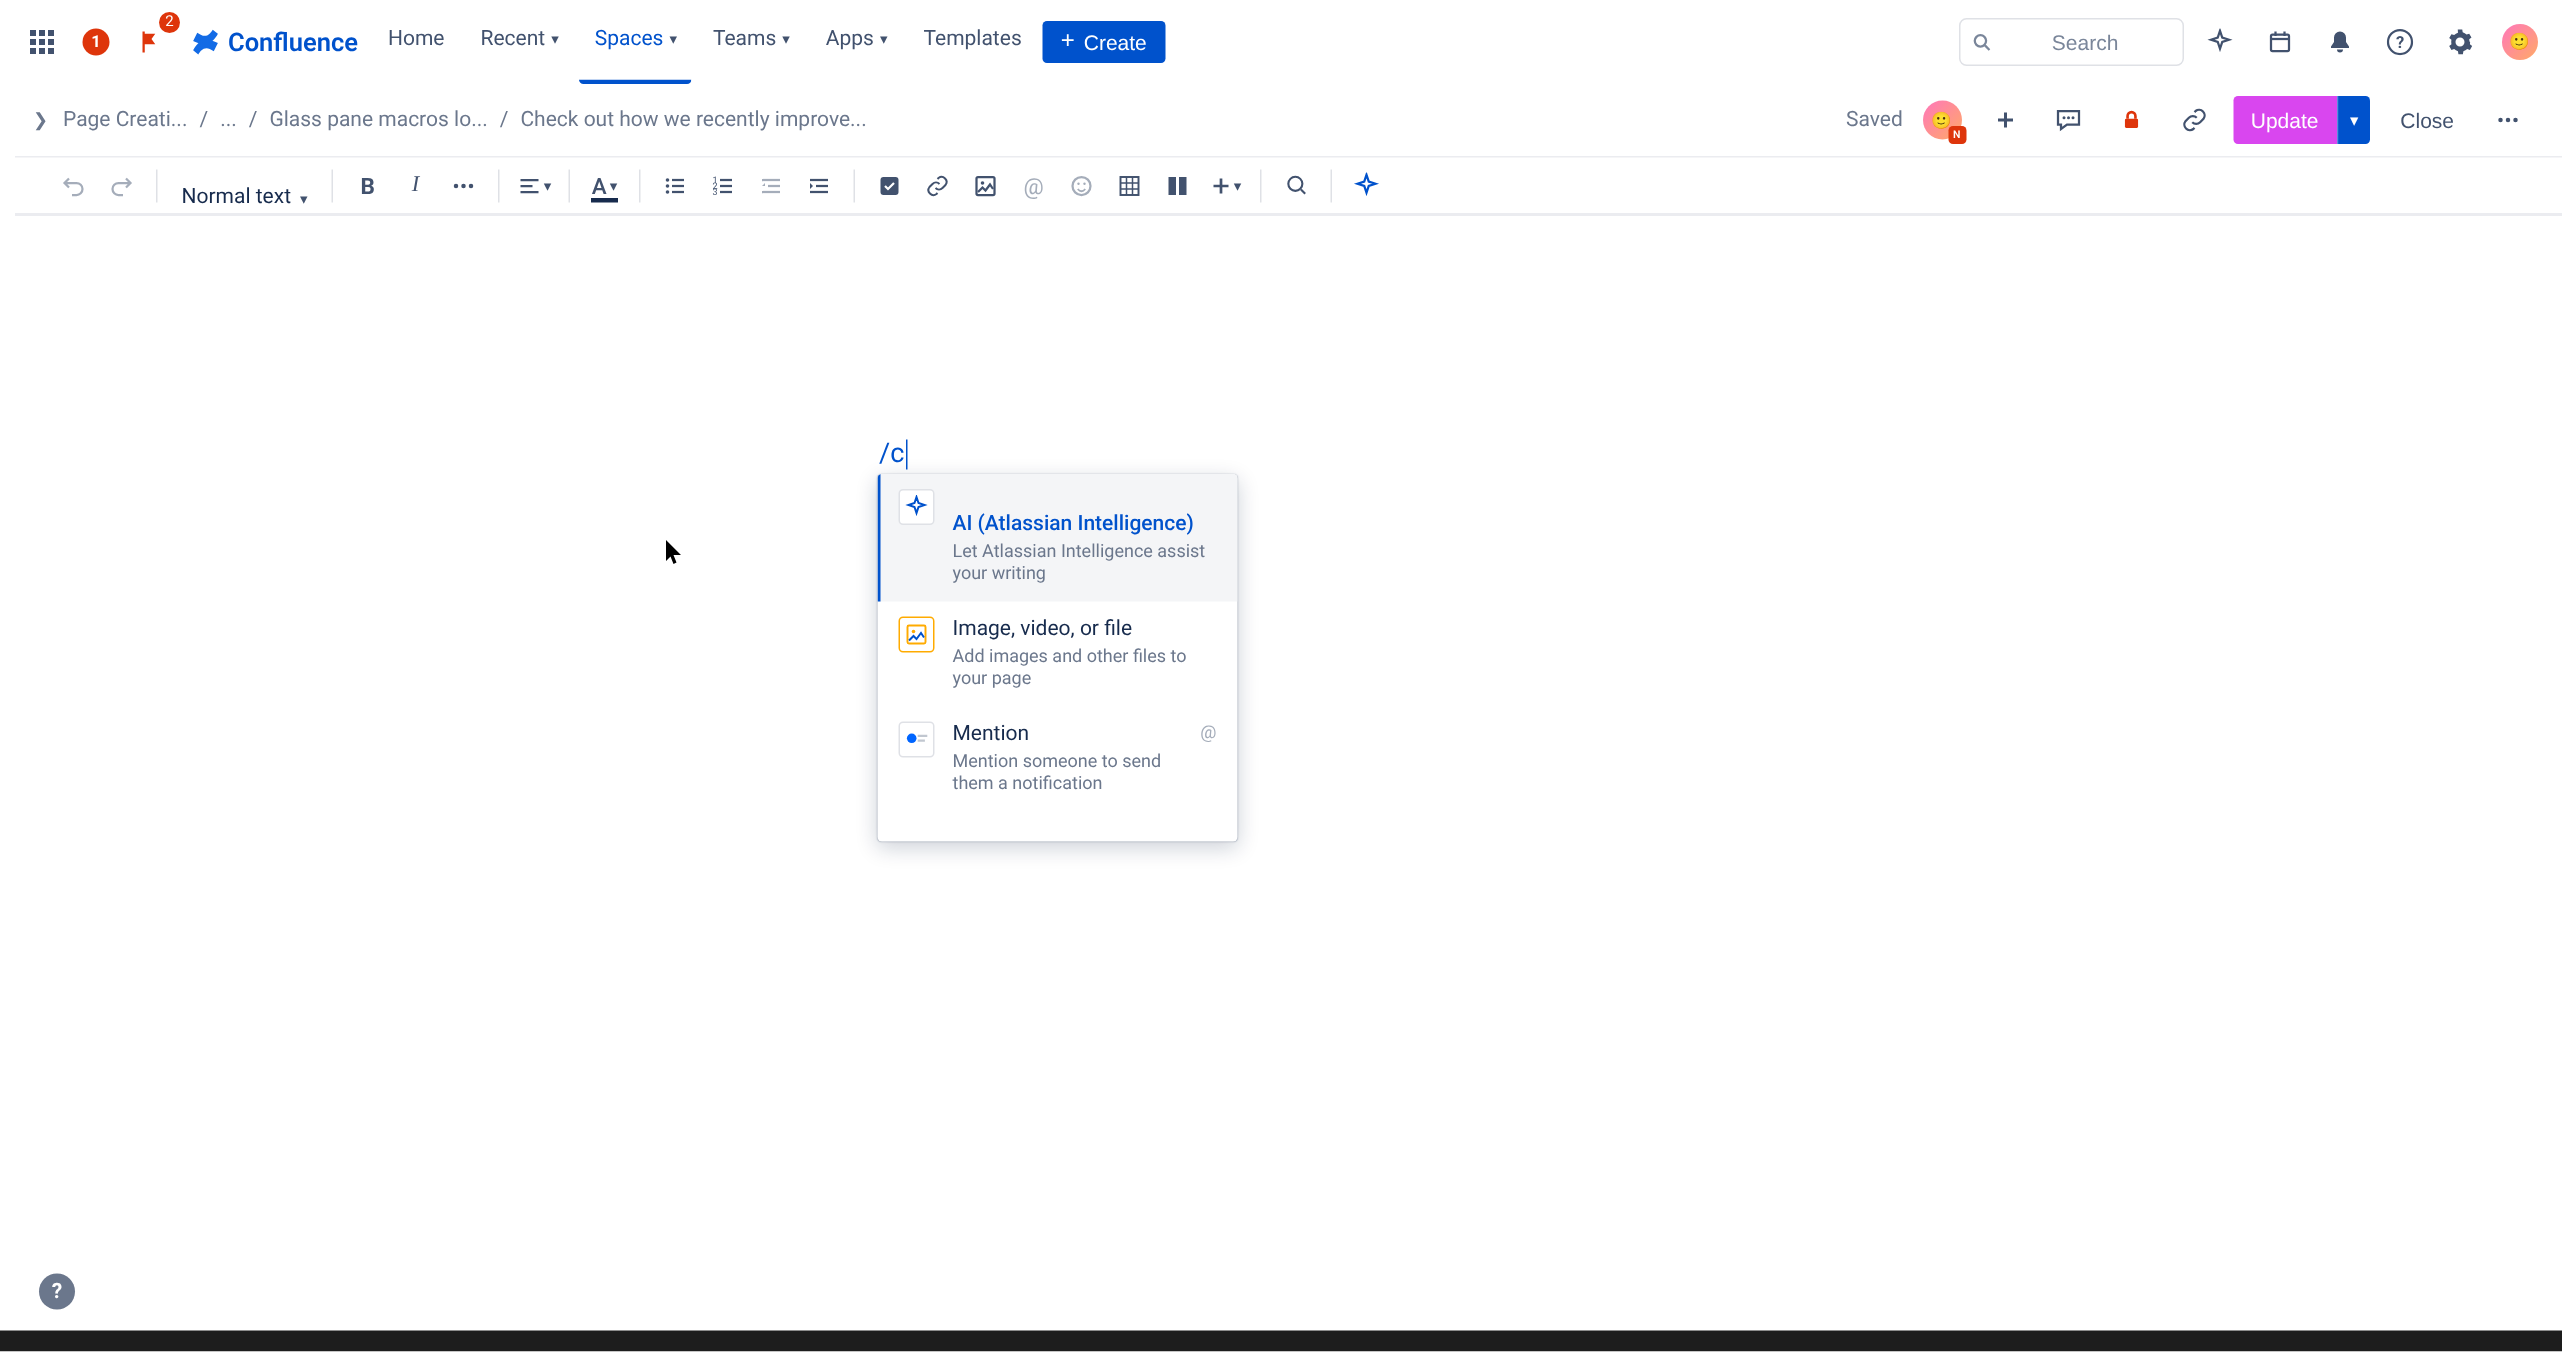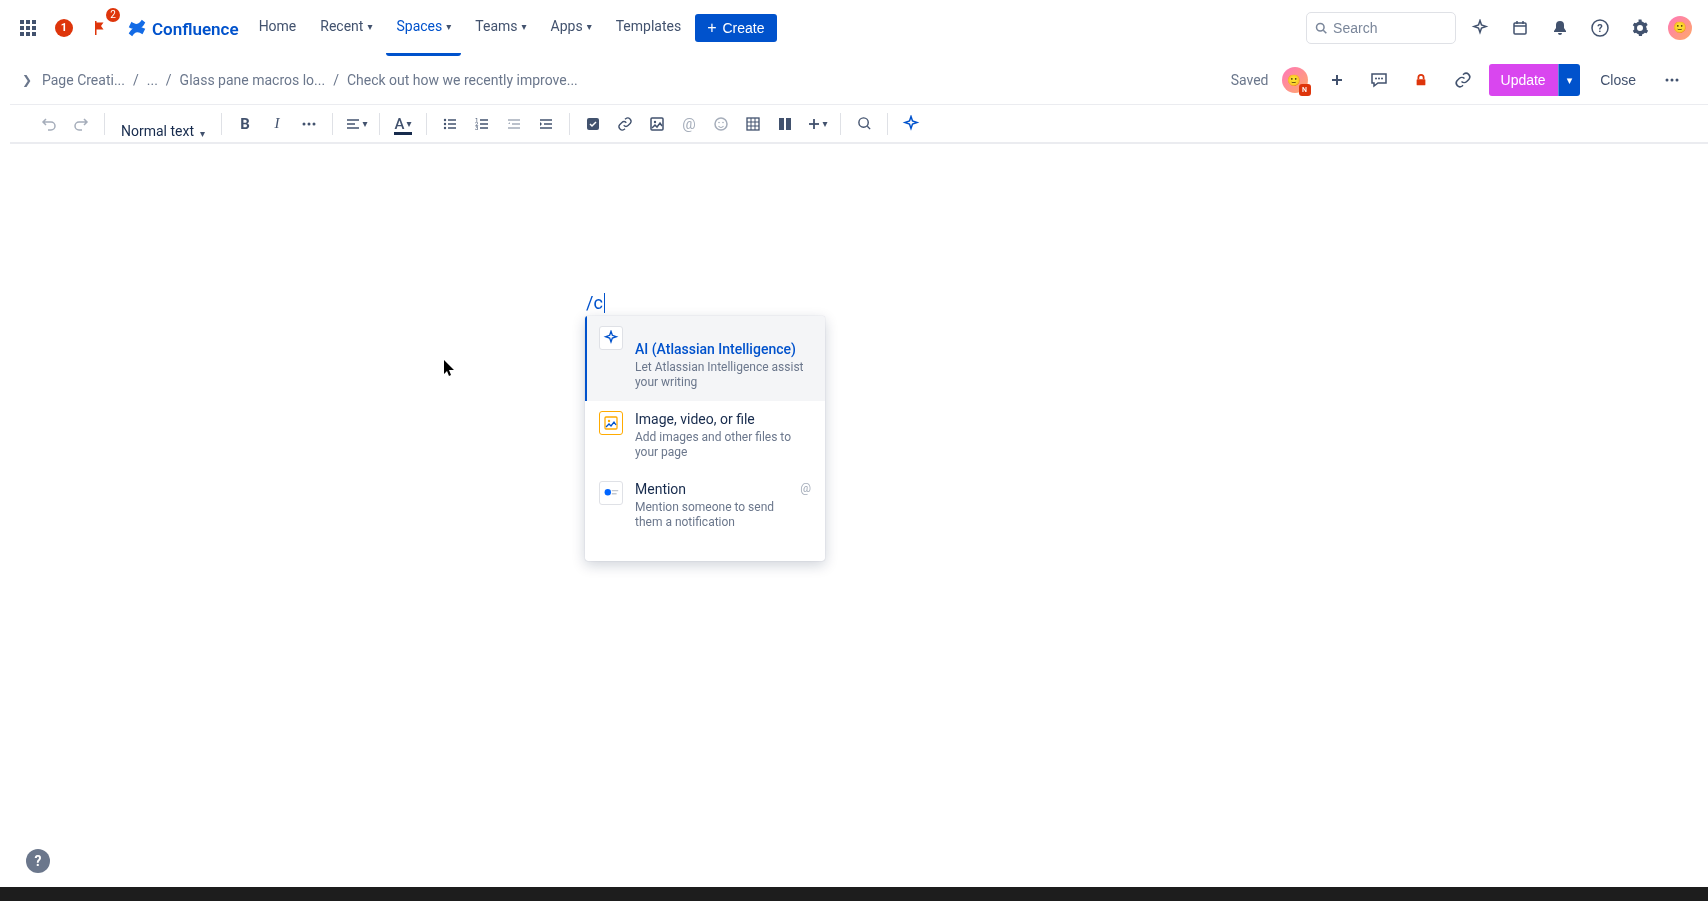--- a/index.html
+++ b/index.html
@@ -56,20 +56,21 @@
 
   .search-box {
     display:flex; align-items:center; gap:6px;
     border:1px solid #DFE1E6; border-radius:5px;
     background:#fff; width:150px; height:32px; padding:0 8px;
     color:#7A869A;
   }
   .search-box input {
     border:none; outline:none; width:100%; font-size:14px; color:#172B4D;
     background:transparent;
+    text-align:center;
   }
   .search-box input::placeholder { color:#7A869A; }
 
   .flag-badge { position:relative; color:#DE350B; }
   .flag-badge .count {
     position:absolute; top:-4px; right:-4px;
     background:#DE350B; color:#fff; font-size:10px;
     border-radius:8px; padding:0 4px; line-height:14px; min-width:14px; text-align:center;
   }
 

